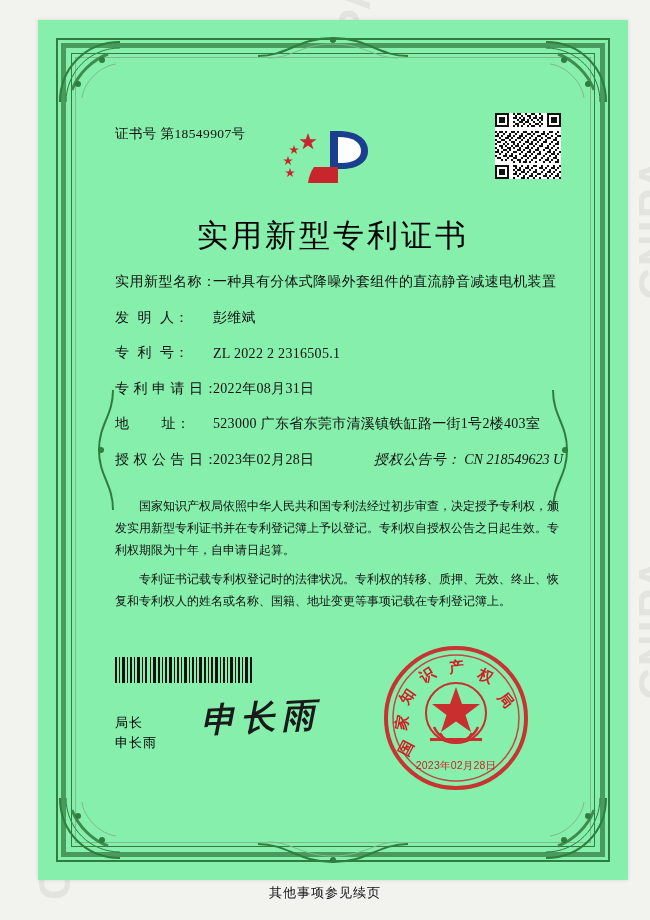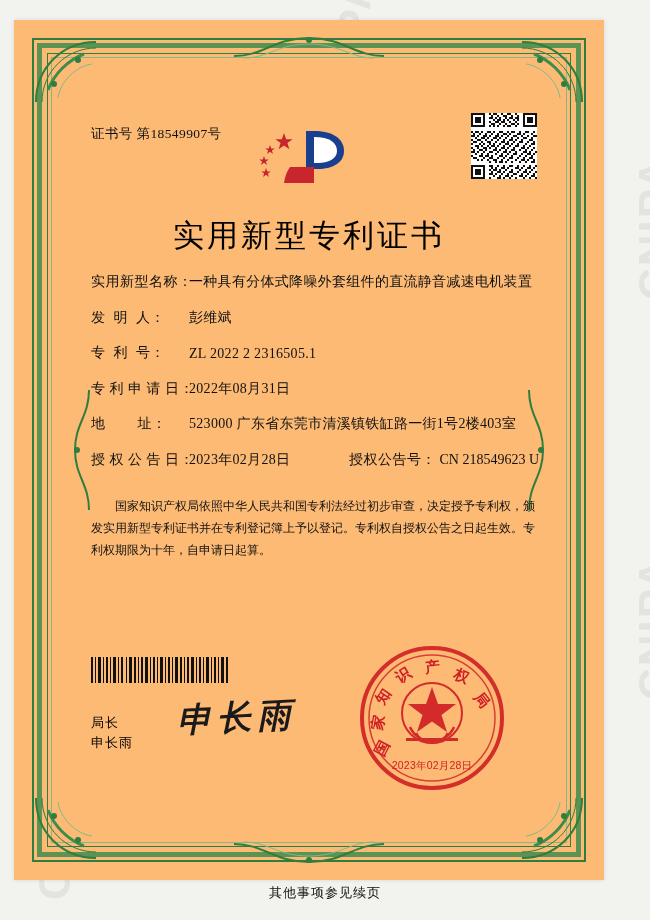--- a/index.html
+++ b/index.html
@@ -30,25 +30,25 @@
     color: rgba(150,150,150,0.16);
     letter-spacing: 2px;
     white-space: nowrap;
     transform: rotate(-90deg);
     transform-origin: left top;
   }
 
   
   .sheet {
     position: absolute;
-    left: 14px;
+    left: 38px;
     top: 20px;
     width: 590px;
     height: 860px;
-    background: #fdba74;
+    background: #86efac;
     box-shadow: 0 0 4px rgba(0,0,0,0.12);
     z-index: 1;
     overflow: hidden;
   }
   
   .frame-outer {
     position: absolute;
     left: 18px; top: 18px; right: 18px; bottom: 18px;
     border: 2px solid #2f7d3f;
   }
@@ -156,20 +156,21 @@
   }
   .field-label.w6 { width: 98px; }
   .field-value {
     flex: 1 1 auto;
     letter-spacing: 0.3px;
   }
   .field-value.nowrap { white-space: nowrap; }
   .inline-extra {
     margin-left: 44px;
     white-space: nowrap;
+    font-style: italic;
   }
   .inline-extra .lbl { letter-spacing: 0.5px; }
 
   .paragraphs {
     position: absolute;
     left: 32px;
     right: 24px;
     top: 430px;
     font-size: 12px;
     line-height: 1.85;
@@ -653,20 +654,21 @@
         <span class="field-value nowrap">2023年02月28日</span>
         <span class="inline-extra">
           <span class="lbl">授权公告号：</span>
           <span>CN 218549623 U</span>
         </span>
       </div>
     </div>
 
     <div class="paragraphs">
       <p>国家知识产权局依照中华人民共和国专利法经过初步审查，决定授予专利权，颁发实用新型专利证书并在专利登记簿上予以登记。专利权自授权公告之日起生效。专利权期限为十年，自申请日起算。</p>
+      <p>专利证书记载专利权登记时的法律状况。专利权的转移、质押、无效、终止、恢复和专利权人的姓名或名称、国籍、地址变更等事项记载在专利登记簿上。</p>
     </div>
 
     <svg class="barcode" viewBox="0 0 140 26" shape-rendering="crispEdges">
       <g fill="#111">
         <rect x="0" y="0" width="2" height="26"></rect>
           <rect x="4" y="0" width="1" height="26"></rect>
           <rect x="7" y="0" width="3" height="26"></rect>
         <rect x="12" y="0" width="1" height="26"></rect>
           <rect x="15" y="0" width="2" height="26"></rect>
           <rect x="19" y="0" width="1" height="26"></rect>

